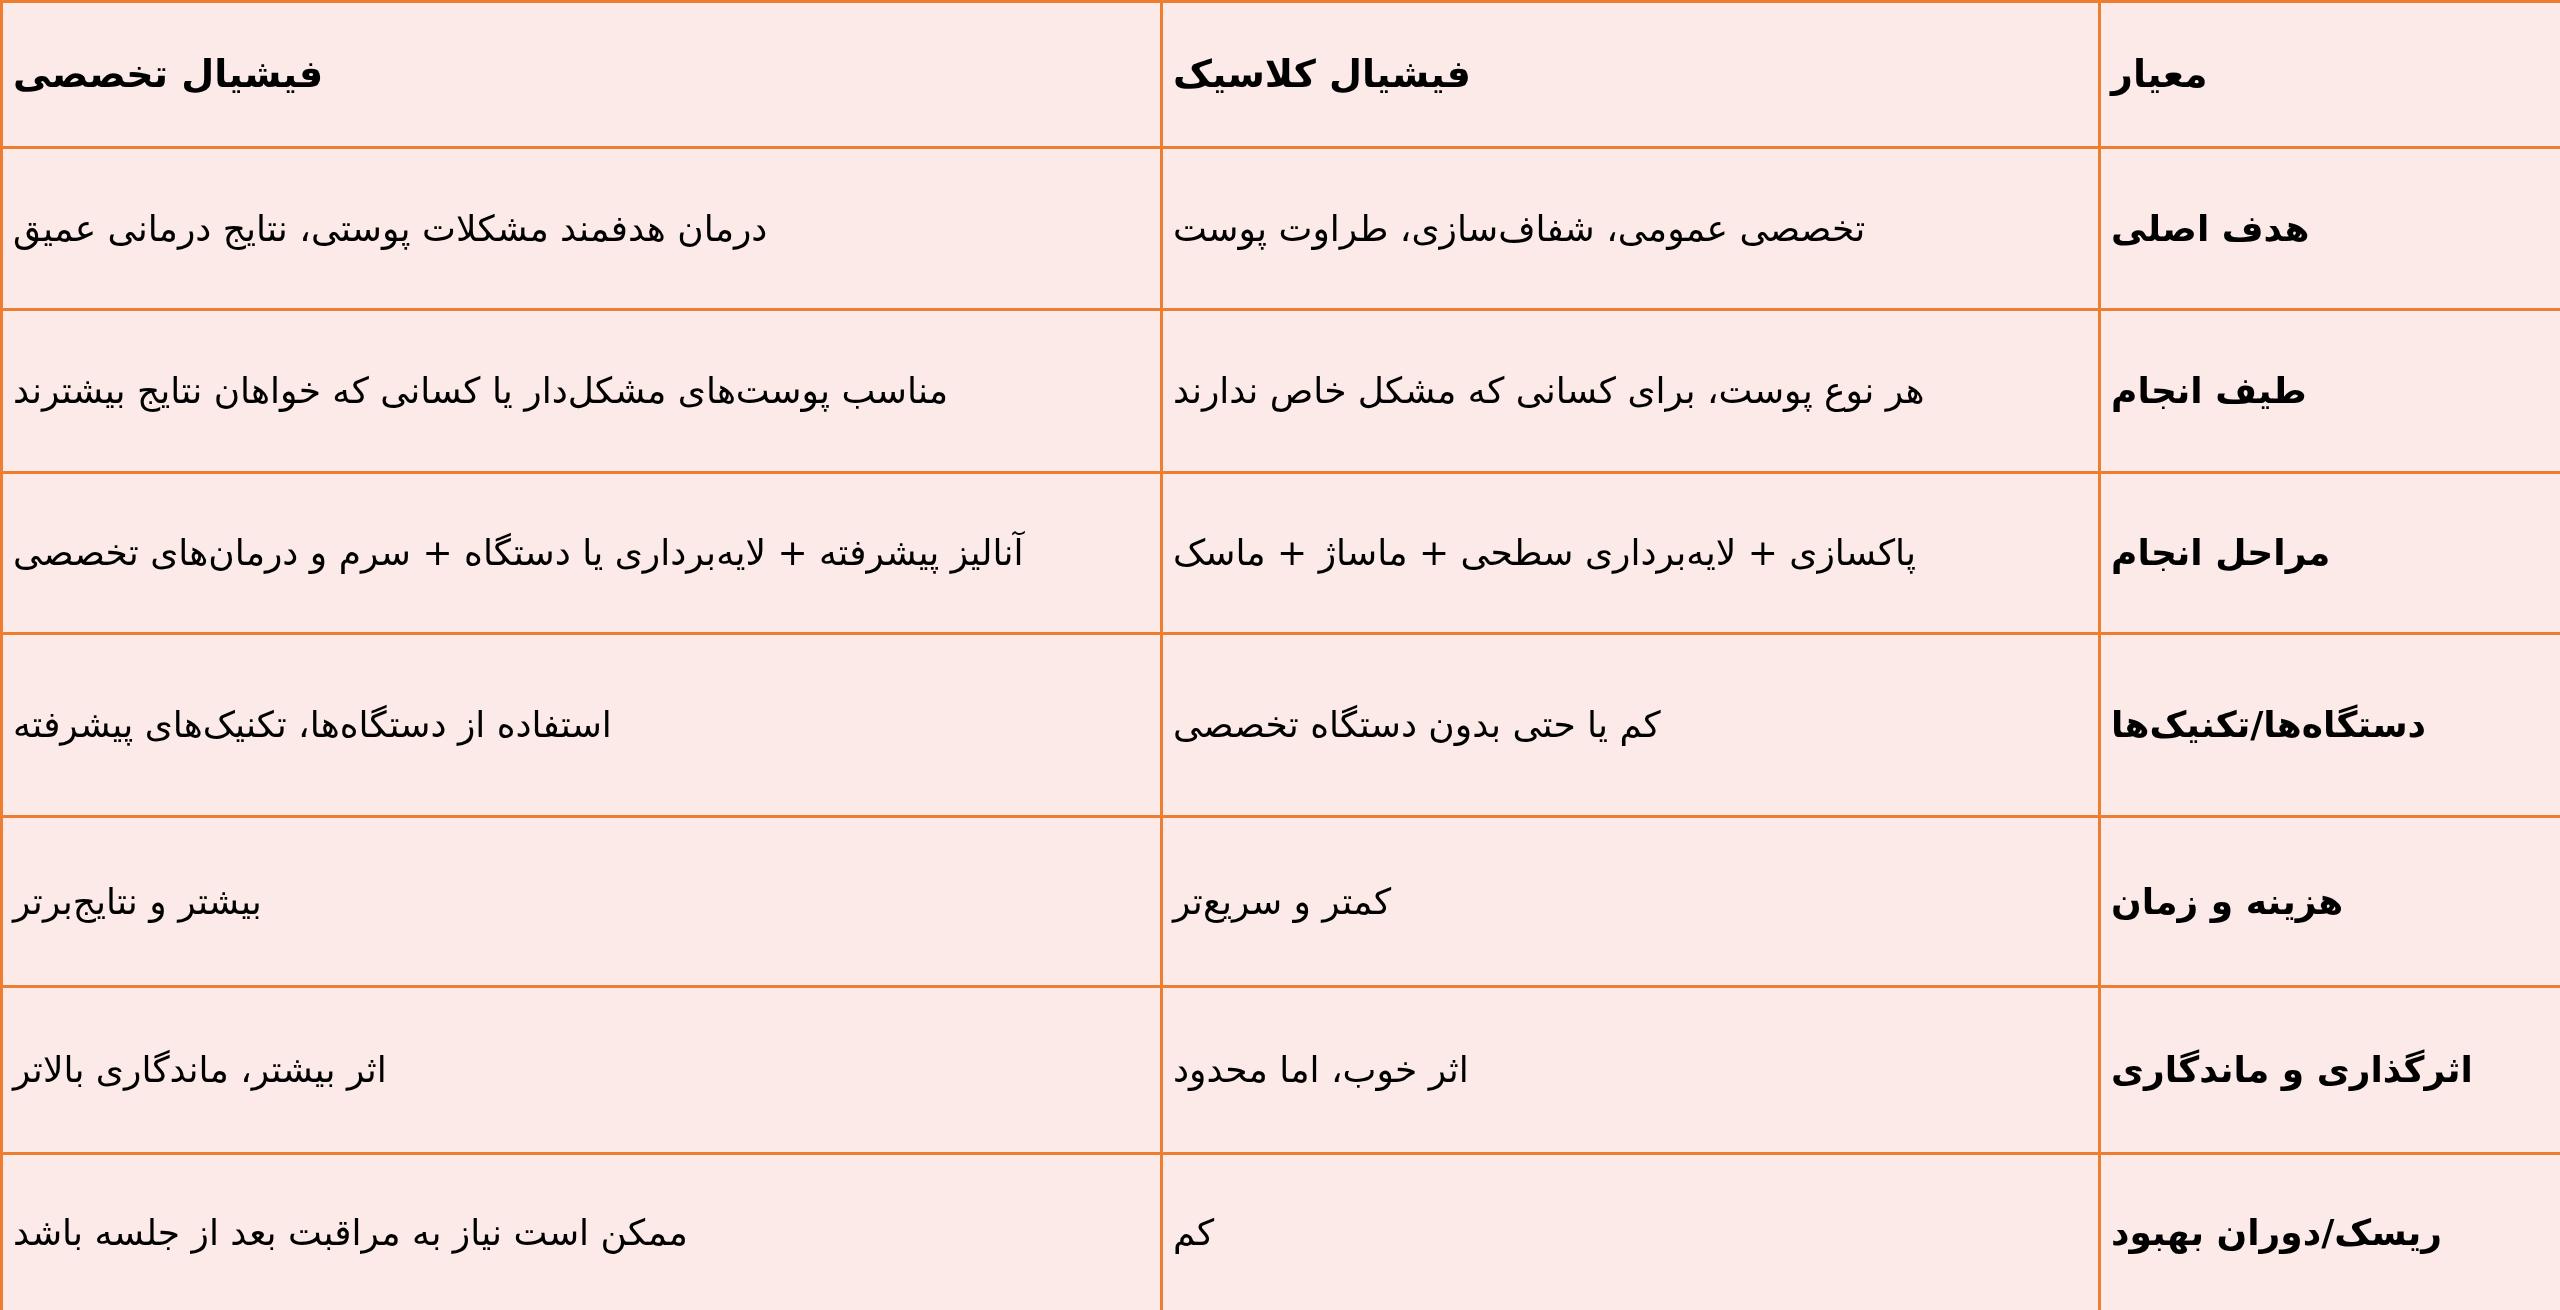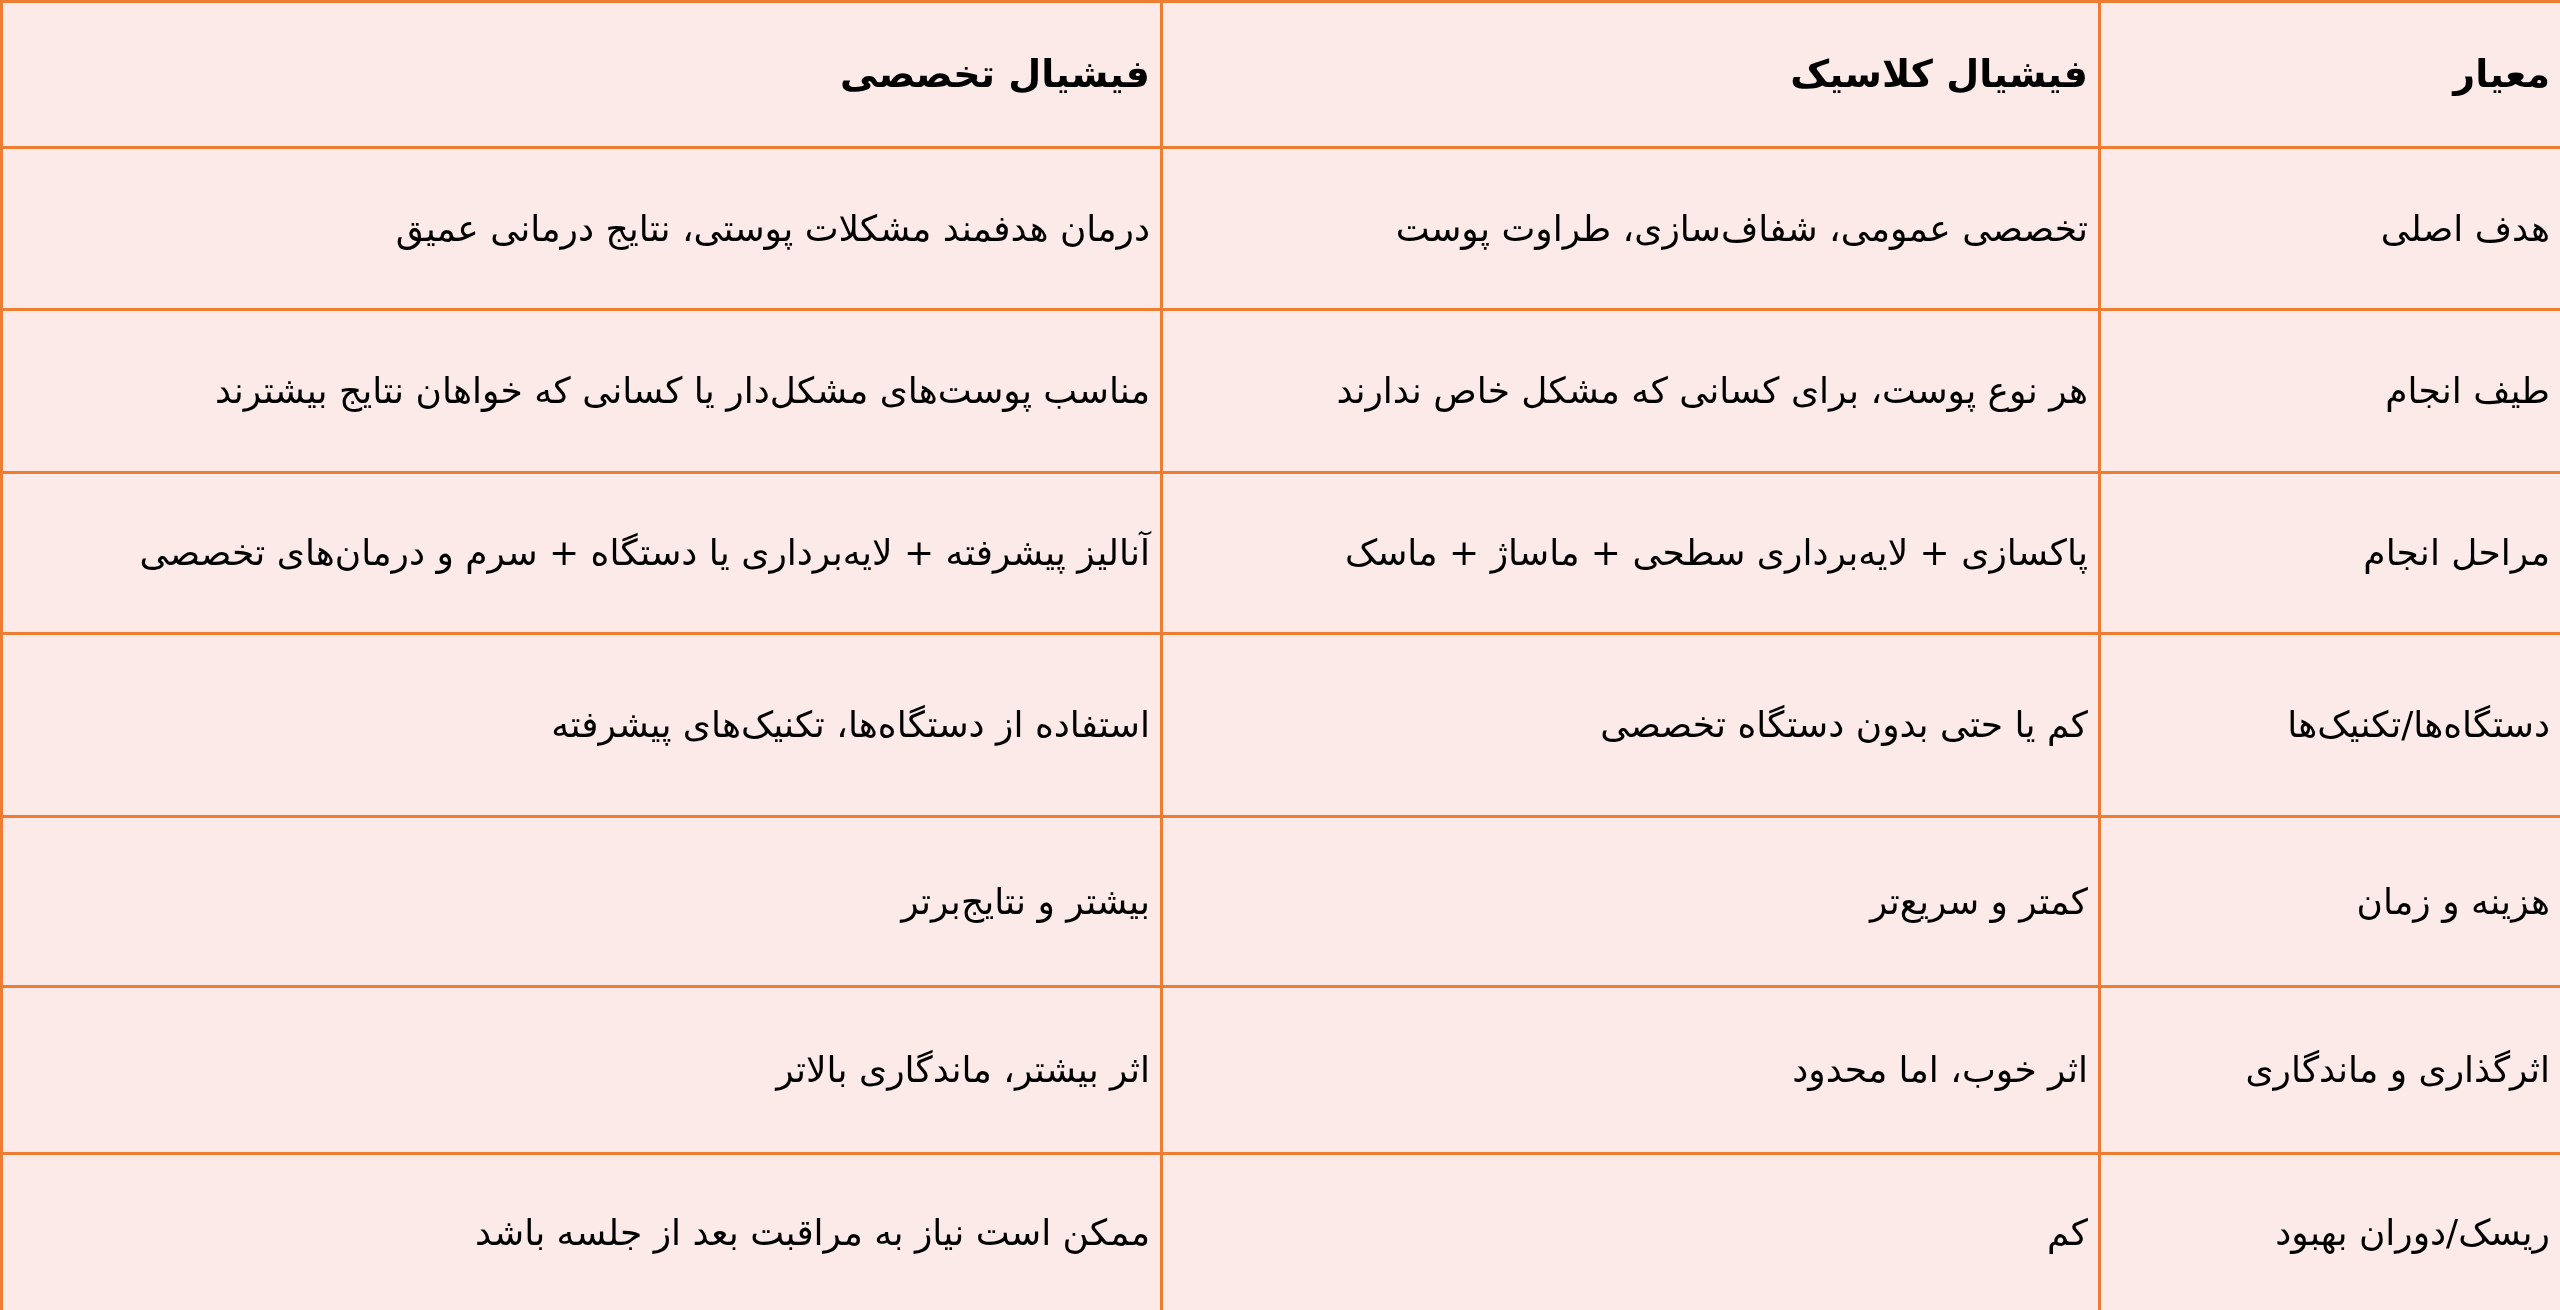--- a/index.html
+++ b/index.html
@@ -21,35 +21,35 @@
     table.compare {
       width: 2560px;
       height: 1310px;
       border-collapse: collapse;
       table-layout: fixed;
       direction: rtl;
       background: #FBEAE7;
     }
     table.compare td, table.compare th {
       border: 3px solid #ED7D31;
-      text-align: right;
+      text-align: left;
       vertical-align: middle;
       padding: 0 10px;
       color: #000000;
       font-family: "DejaVu Sans", sans-serif;
       font-size: 36px;
       line-height: 1.2;
       white-space: nowrap;
     }
     table.compare th {
       font-weight: bold;
       font-size: 38px;
     }
     td.criterion {
-      font-weight: normal;
+      font-weight: bold;
       font-size: 37px;
     }
     col.c-specialized { width: 1160px; }
     col.c-classic { width: 938px; }
     col.c-criterion { width: 462px; }
     tr.r-head { height: 146px; }
     tr.r-1 { height: 162px; }
     tr.r-2 { height: 163px; }
     tr.r-3 { height: 161px; }
     tr.r-4 { height: 183px; }

